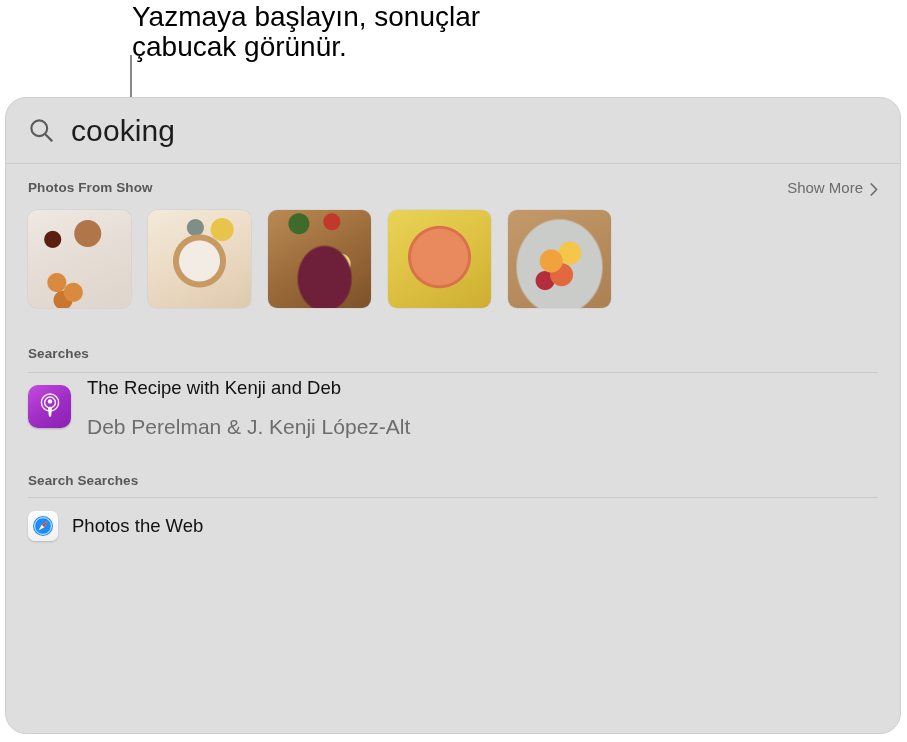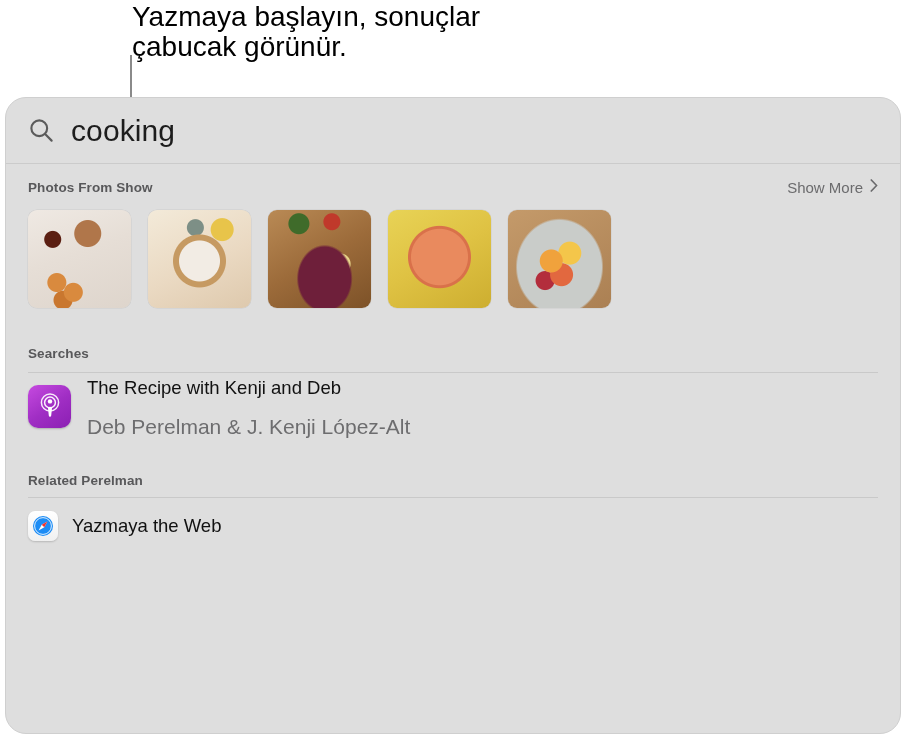--- a/index.html
+++ b/index.html
@@ -90,21 +90,21 @@
     height: 34px;
   }
   .section-title {
     font-size: 13.5px;
     font-weight: bold;
     color: #58585a;
     letter-spacing: 0.1px;
   }
   .show-more {
     display: flex;
-    align-items: flex-start;
+    align-items: flex-end;
     gap: 7px;
     font-size: 15px;
     color: #6b6b6d;
     cursor: default;
   }
   .chev {
     width: 8px;
     height: 13px;
     color: #6b6b6d;
   }
@@ -269,30 +269,30 @@
       </span>
       <span class="result-text">
         <span class="result-title">The Recipe with Kenji and Deb</span>
         <span class="result-sub">Deb Perelman &amp; J. Kenji López-Alt</span>
       </span>
     </div>
   </div>
 
   <div class="section related-section">
     <div class="section-head">
-      <span class="section-title">Related Perelman</span>
+      <span class="section-title">Search Searches</span>
     </div>
     <div class="rule"></div>
 
     <div class="related-row">
       <span class="safari-icon">
         <svg width="24" height="24" viewBox="0 0 24 24">
           <circle cx="12" cy="12" r="10" fill="#1c8cf5"></circle>
           <circle cx="12" cy="12" r="8.4" fill="none" stroke="#ffffff" stroke-width="1" opacity="0.85"></circle>
           <polygon points="16.4,7.6 10.7,10.7 7.6,16.4 13.3,13.3" fill="#ffffff"></polygon>
           <polygon points="16.4,7.6 10.7,10.7 13.3,13.3" fill="#f3342e"></polygon>
         </svg>
       </span>
-      <span class="related-label">Yazmaya the Web</span>
+      <span class="related-label">Photos the Web</span>
     </div>
   </div>
 
 </div>
 
 </body></html>

